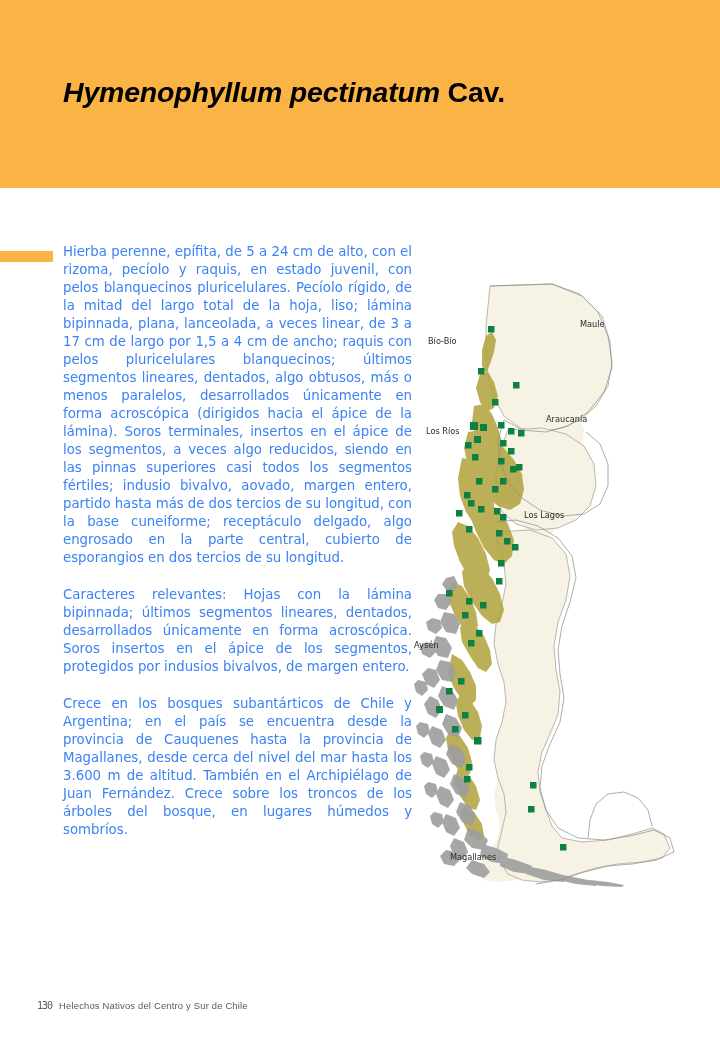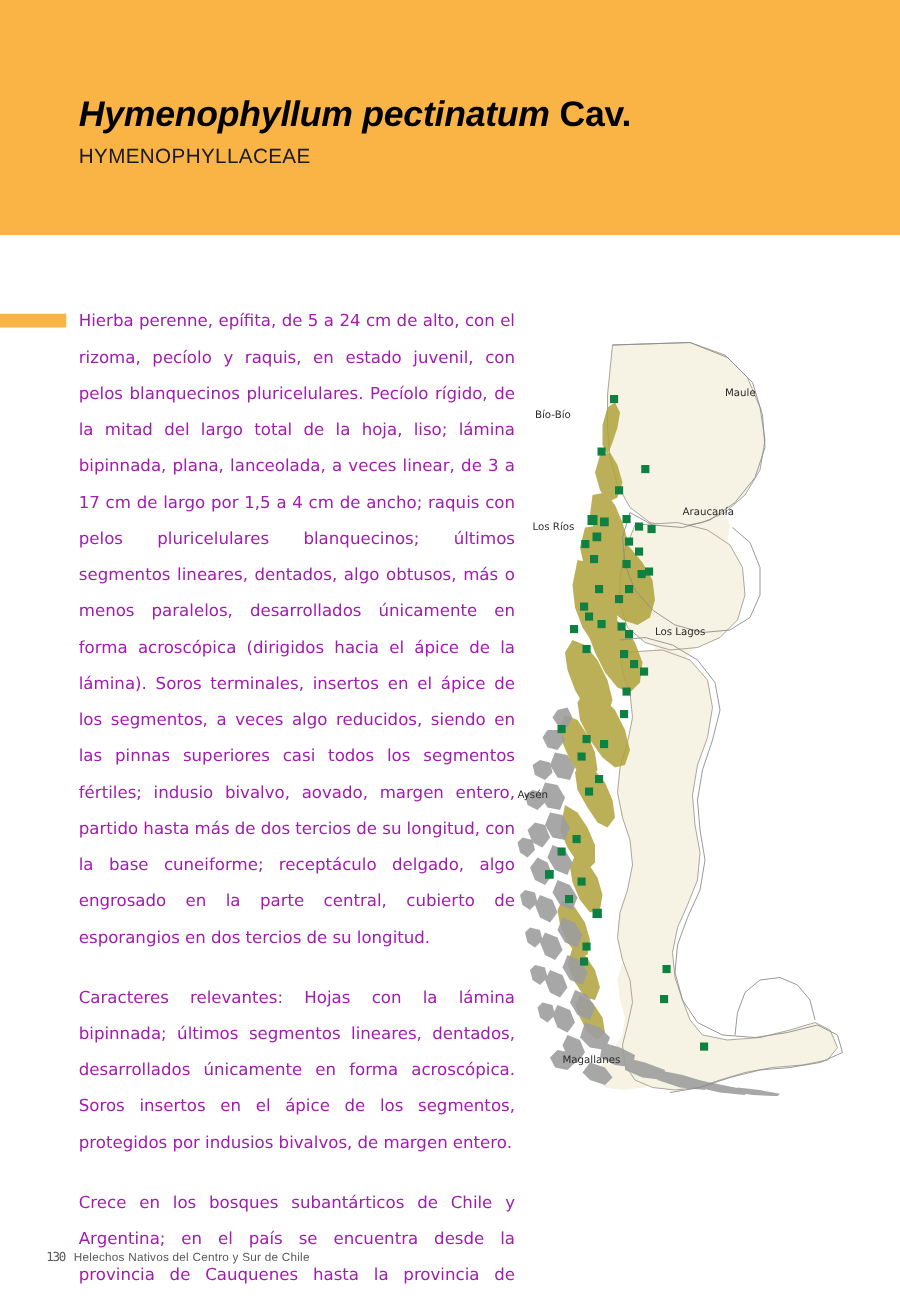--- a/index.html
+++ b/index.html
@@ -64,22 +64,22 @@
   
   .text-column {
     position: absolute;
     left: 63px;
     top: 243px;
     width: 349px;
   }
   .body-par {
     font-family: "DejaVu Sans", "Liberation Sans", sans-serif;
     font-size: 13.3px;
-    line-height: 29px;
-    color: #a21caf;
+    line-height: 18px;
+    color: #3b82f6;
     text-align: justify;
     text-justify: inter-word;
     margin: 0 0 19px 0;
     hyphens: manual;
     word-spacing: -0.1px;
   }
   .body-par:last-child { margin-bottom: 0; }
   .body-par b {
     font-weight: normal;
   }
@@ -104,42 +104,41 @@
     font-size: 9.4px;
     color: #58595b;
     letter-spacing: 0.2px;
     white-space: nowrap;
   }
 
   
   .map-figure {
     position: absolute;
     left: 412px;
-    top: 272px;
+    top: 282px;
     width: 290px;
     height: 605px;
   }
   .map-figure svg {
     display: block;
     width: 290px;
     height: 605px;
   }
   .map-label {
     font-family: "DejaVu Sans", "Liberation Sans", sans-serif;
     font-size: 8.2px;
     fill: #2b2b2b;
     font-weight: normal;
   }
 </style>
 </head>
 <body>
 
 <div class="header-band">
   <div class="header-title"><span>Hymenophyllum pectinatum</span><span class="authority"> <span>Cav.</span></span></div>
-  <div class="header-family">HYMENOPHYLLACEAE</div>
 </div>
 
 <div class="para-marker"></div>
 
 <div class="text-column">
 
   <p class="body-par">Hierba perenne, epífita, de 5 a 24 cm de alto, con el rizoma, pecíolo y raquis, en estado juvenil, con pelos blanquecinos pluricelulares. Pecíolo rígido, de la mitad del largo total de la hoja, liso; lámina bipinnada, plana, lanceolada, a veces linear, de 3 a 17 cm de largo por 1,5 a 4 cm de ancho; raquis con pelos pluricelulares blanquecinos; últimos segmentos lineares, dentados, algo obtusos, más o menos paralelos, desarrollados únicamente en forma acroscópica (dirigidos hacia el ápice de la lámina). Soros terminales, insertos en el ápice de los segmentos, a veces algo reducidos, siendo en las pinnas superiores casi todos los segmentos fértiles; indusio bivalvo, aovado, margen entero, partido hasta más de dos tercios de su longitud,  con la base cuneiforme; receptáculo delgado, algo engrosado en la parte central, cubierto de esporangios en dos tercios de su longitud.</p>
 
   <p class="body-par"><b>Caracteres relevantes:</b><span> Hojas con la lámina bipinnada; últimos segmentos lineares, dentados, desarrollados únicamente en forma acroscópica. Soros insertos en el ápice de los segmentos, protegidos por indusios bivalvos, de margen entero.</span></p>
 

